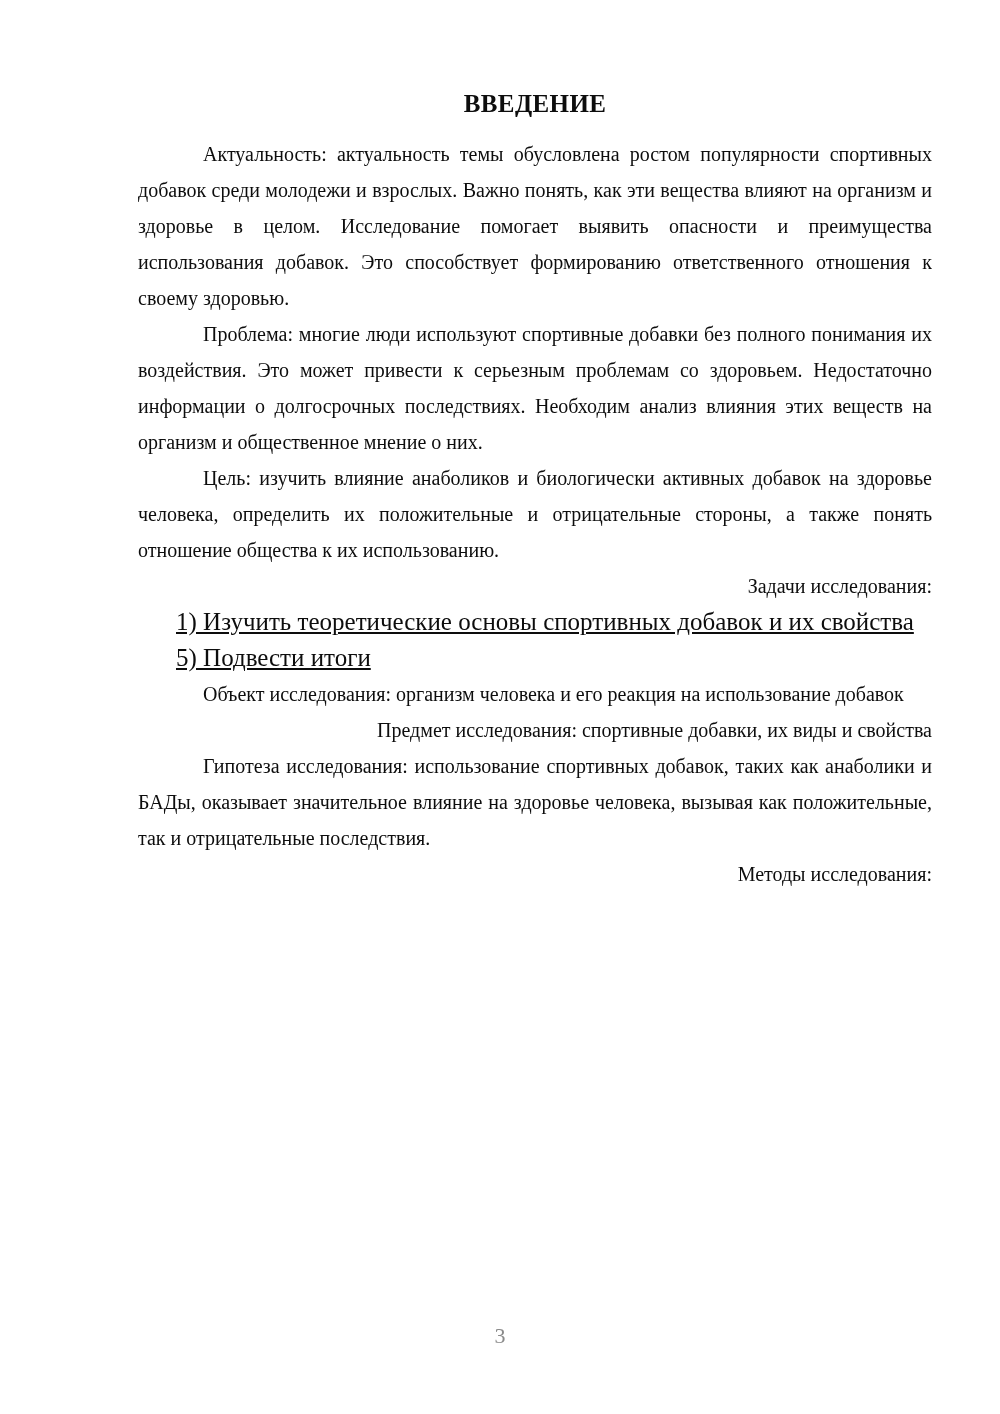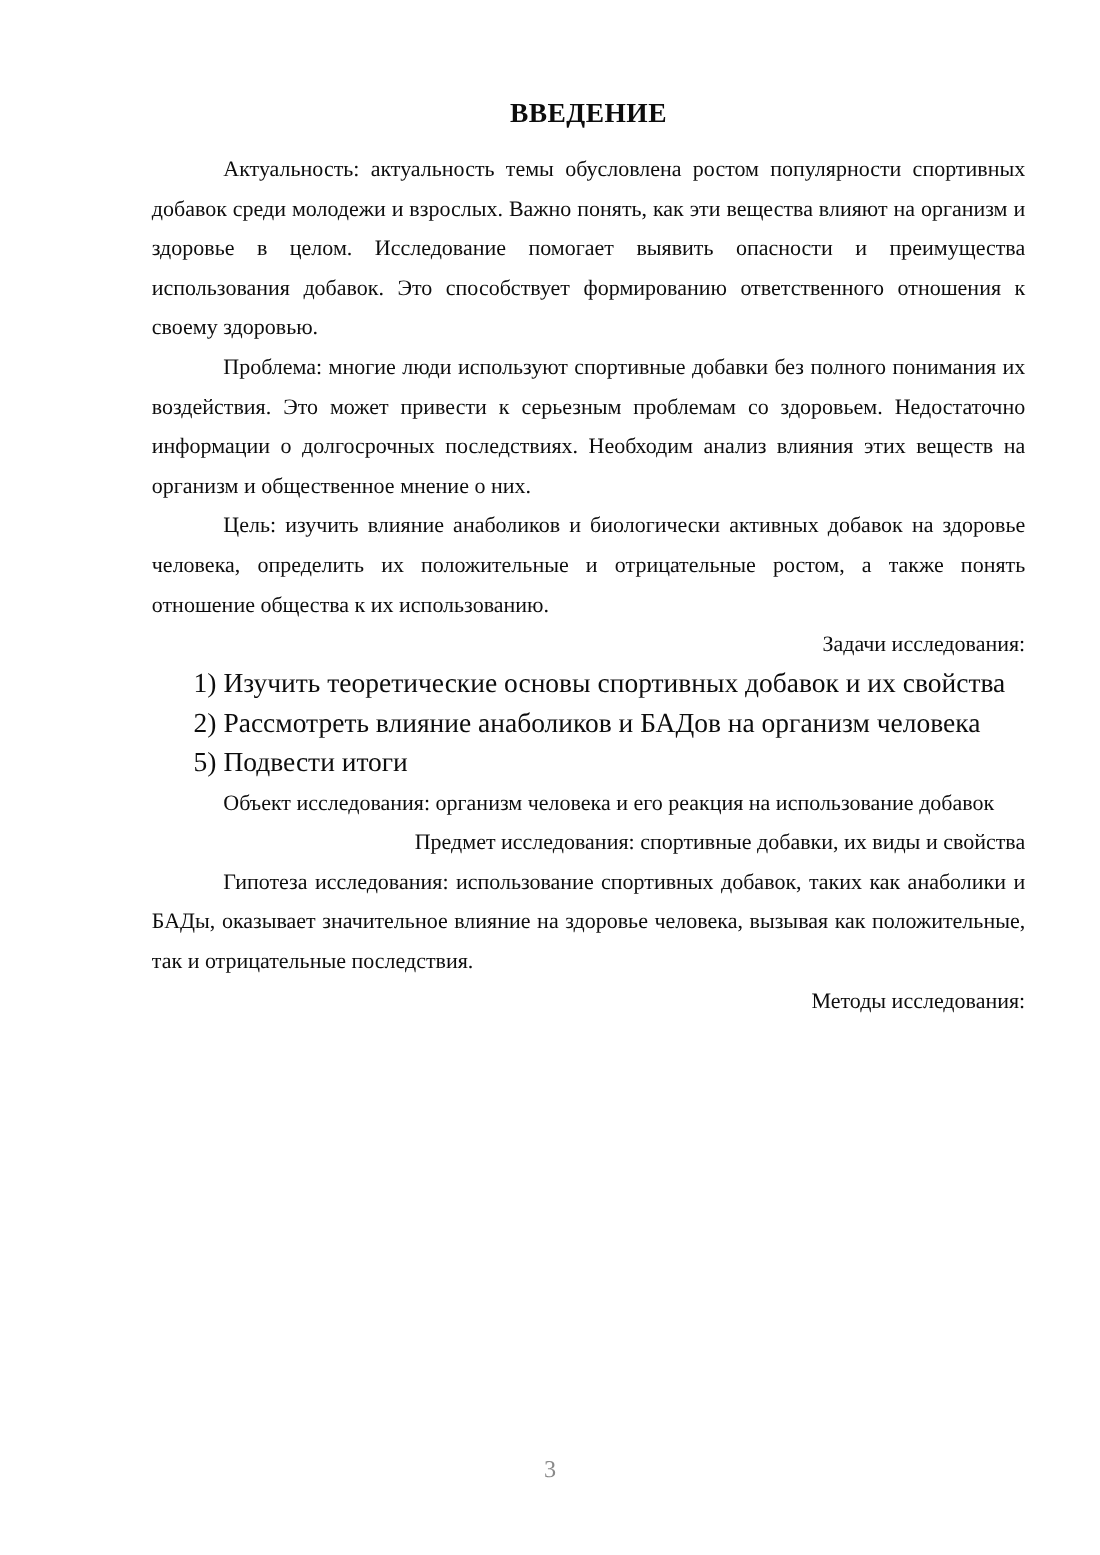--- a/index.html
+++ b/index.html
@@ -44,20 +44,21 @@
     margin: 0 0 0 0;
     hyphens: none;
   }
   .para.last-ragged {
     text-align: right;
   }
   .list {
     list-style: none;
     margin: 0;
     padding: 0;
+    text-decoration: underline;
   }
   .list-item {
     font-size: 25px;
     line-height: 36px;
     text-align: left;
     margin: 0 0 0 0;
     padding: 0 0 0 38px;
     white-space: nowrap;
   }
   .page-number {
@@ -77,27 +78,26 @@
 <div class="page">
 
   <div class="content">
 
     <h1 class="doc-title">ВВЕДЕНИЕ</h1>
 
     <p class="para">Актуальность: актуальность темы обусловлена ростом популярности спортивных добавок среди молодежи и взрослых. Важно понять, как эти вещества влияют на организм и здоровье в целом. Исследование помогает выявить опасности и преимущества использования добавок. Это способствует формированию ответственного отношения к своему здоровью.</p>
 
     <p class="para">Проблема: многие люди используют спортивные добавки без полного понимания их воздействия. Это может привести к серьезным проблемам со здоровьем. Недостаточно информации о долгосрочных последствиях. Необходим анализ влияния этих веществ на организм и общественное мнение о них.</p>
 
-    <p class="para">Цель: изучить влияние анаболиков и биологически активных добавок на здоровье человека, определить их положительные и отрицательные ростом, а также понять отношение общества к их использованию.</p>
+    <p class="para">Цель: изучить влияние анаболиков и биологически активных добавок на здоровье человека, определить их положительные и отрицательные стороны, а также понять отношение общества к их использованию.</p>
 
     <p class="para last-ragged">Задачи исследования:</p>
 
     <ul class="list">
       <li class="list-item">1) Изучить теоретические основы спортивных добавок и их свойства</li>
-      <li class="list-item">2) Рассмотреть влияние анаболиков и БАДов на организм человека</li>
       <li class="list-item">5) Подвести итоги</li>
     </ul>
 
     <p class="para">Объект исследования: организм человека и его реакция на использование добавок</p>
 
     <p class="para last-ragged">Предмет исследования: спортивные добавки, их виды и свойства</p>
 
     <p class="para">Гипотеза исследования: использование спортивных добавок, таких как анаболики и БАДы, оказывает значительное влияние на здоровье человека, вызывая как положительные, так и отрицательные последствия.</p>
 
     <p class="para last-ragged">Методы исследования:</p>

